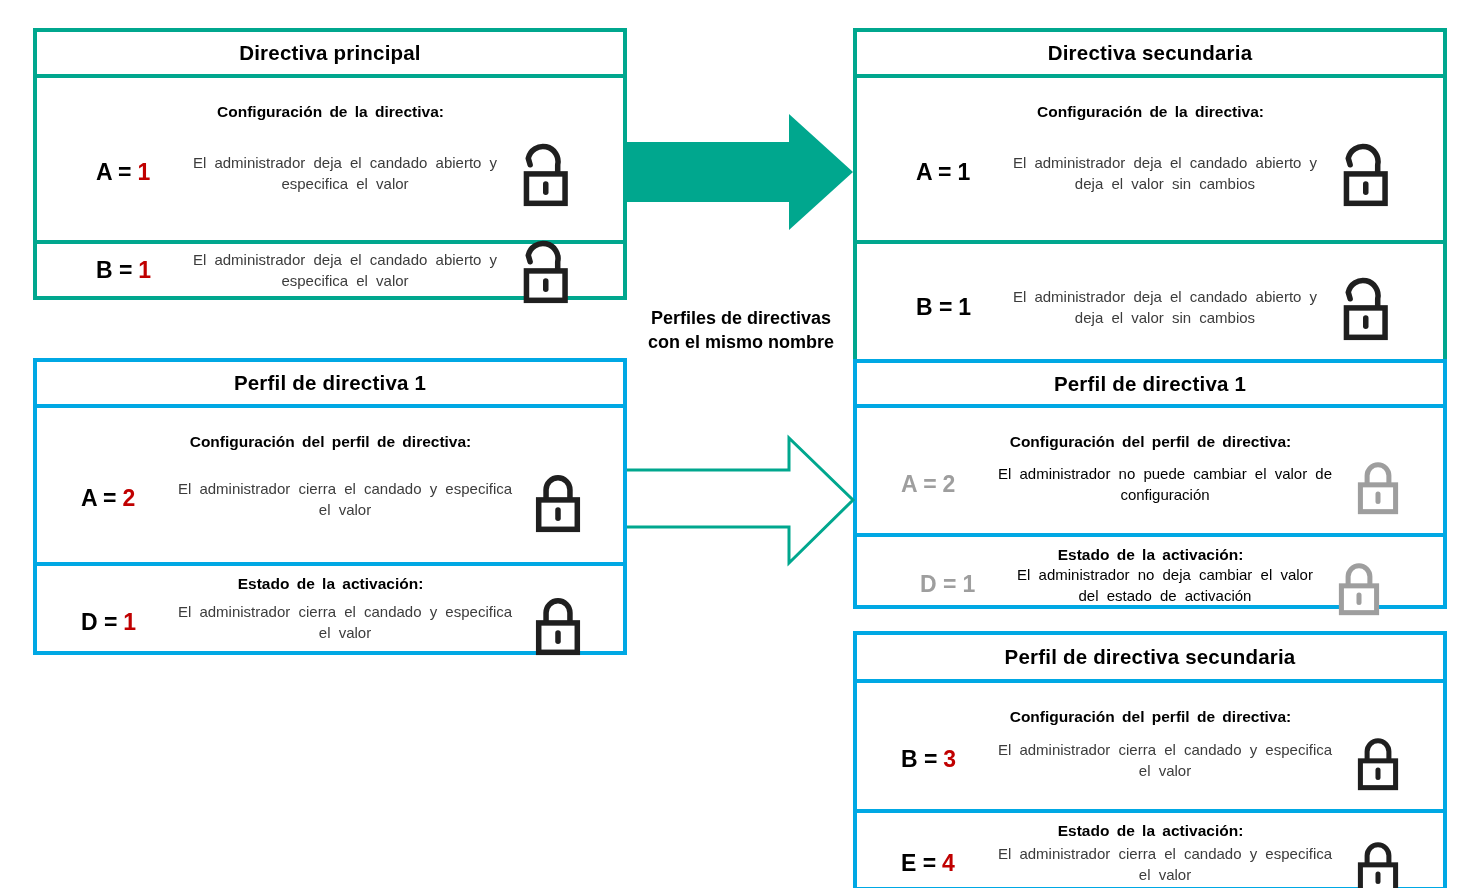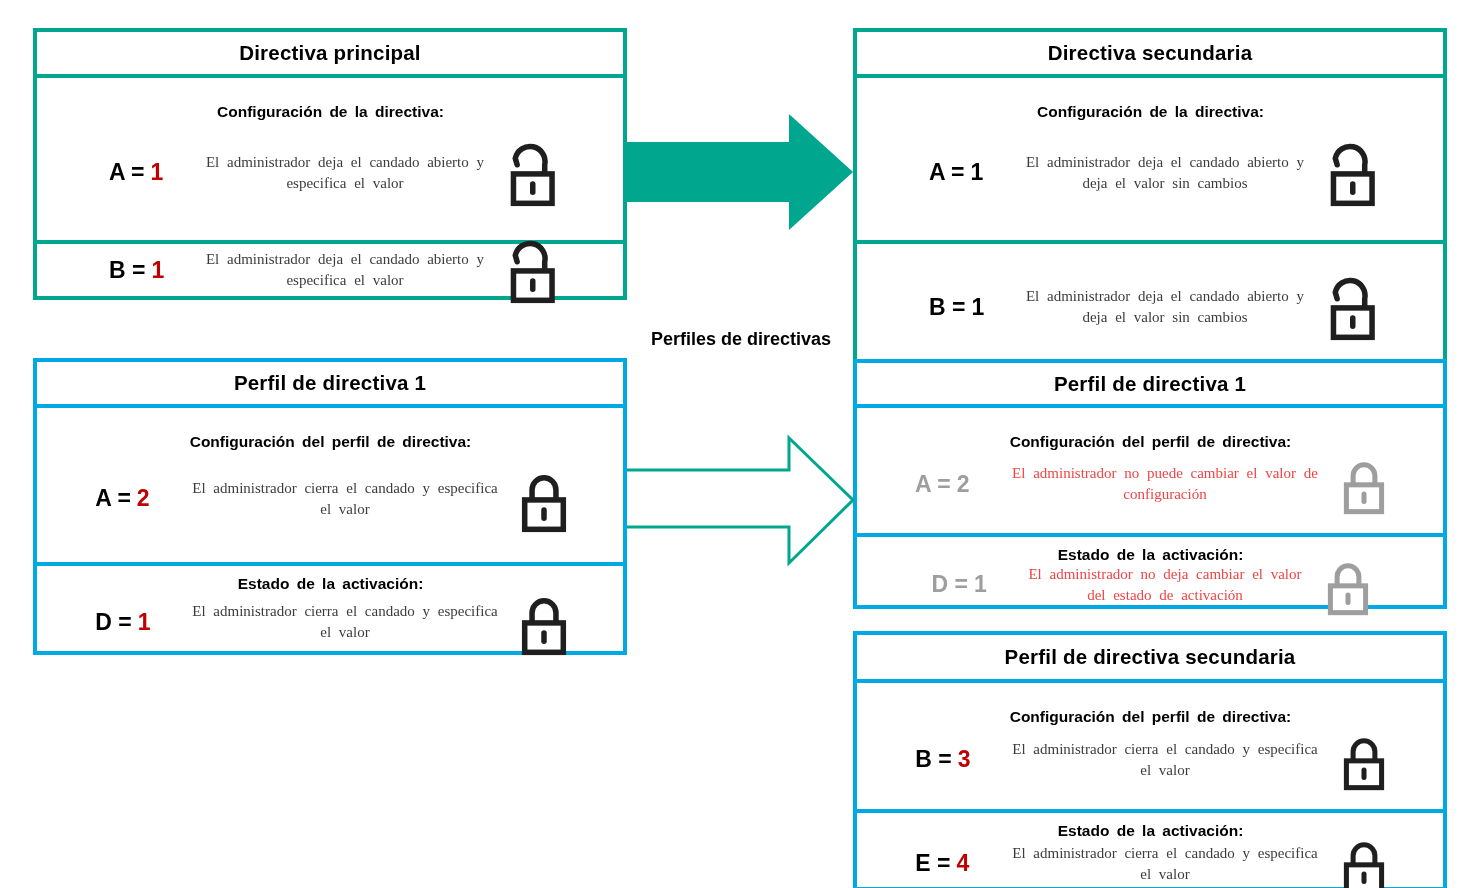--- a/index.html
+++ b/index.html
@@ -25,32 +25,32 @@
   .box--blue .box-title{border-bottom:4px solid var(--blue);}
   .section{display:flex;flex-direction:column;min-height:0;align-items:center;}
   .box--green .section + .section{border-top:4px solid var(--green);}
   .box--blue .section + .section{border-top:4px solid var(--blue);}
   .section-heading{padding:9px 14px 0 15px;font-size:15.5px;font-weight:bold;word-spacing:3px;}
   .section-content{flex:1;display:flex;align-items:center;padding-right:8px;min-height:0;}
   .value{width:118px;padding-left:27px;font-size:23px;font-weight:bold;white-space:nowrap;}
   .value .num{margin-left:6px;}
   .num--red{color:var(--red);}
   .desc{flex:1;text-align:center;font-size:15px;line-height:21px;color:var(--desc);
-    word-spacing:4px;white-space:pre-line;padding:0 6px;font-family:Liberation Serif, serif;}
+    word-spacing:4px;white-space:pre-line;padding:0 6px;}
   .lock-wrap{width:80px;display:flex;align-items:center;justify-content:center;}
   .lock-svg{height:68px;width:56px;color:var(--ink);}
   .lock-sm .lock-svg{height:62px;}
   .lock--gray{color:var(--gray);}
   .section--gray .value{color:var(--gray);}
-  .section--gray .desc{color:#ef4444;}
+  .section--gray .desc{color:#000000;}
 
   
   .arrow{position:absolute;}
   .mid-label{position:absolute;left:622px;top:306px;width:238px;text-align:center;
-    font-size:18px;font-weight:bold;line-height:24px;color:#000;margin-top:21px;}
+    font-size:18px;font-weight:bold;line-height:24px;color:#000;}
 </style>
 </head>
 <body>
 
 <svg width="0" height="0" style="position:absolute" aria-hidden="true">
   <defs>
     <g id="padlock-closed" stroke="currentColor" fill="none" stroke-width="6">
       <path d="M17,38 V27 A13,13 0 0 1 43,27 V38" stroke-linecap="round"></path>
       <rect x="9" y="38" width="42" height="32" fill="#fff"></rect>
       <rect x="27" y="46" width="6" height="15" rx="3" fill="currentColor" stroke="none"></rect>
@@ -216,15 +216,16 @@
   <svg class="arrow" style="left:627px;top:110px" width="228" height="125" viewBox="0 0 228 125">
     <polygon points="0,32 162,32 162,4 226,62 162,120 162,92 0,92" fill="#00A78E"></polygon>
   </svg>
 
   <svg class="arrow" style="left:627px;top:430px" width="229" height="142" viewBox="0 0 229 142">
     <path d="M0,40 H162 V8 L226,70 L162,133 V97 H0" fill="#ffffff" stroke="#00A78E" stroke-width="3"></path>
   </svg>
 
   <div class="mid-label">
     <div>Perfiles de directivas</div>
+    <div>con el mismo nombre</div>
   </div>
 
 </div>
 
 </body></html>

